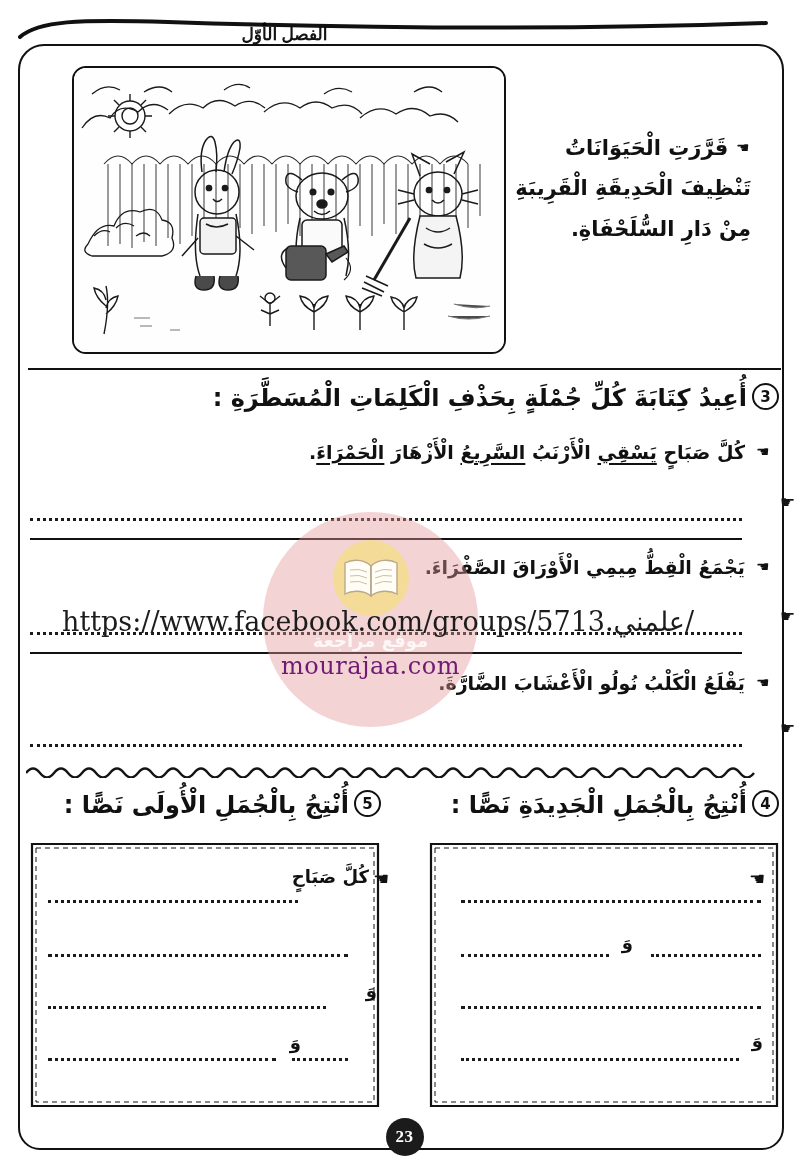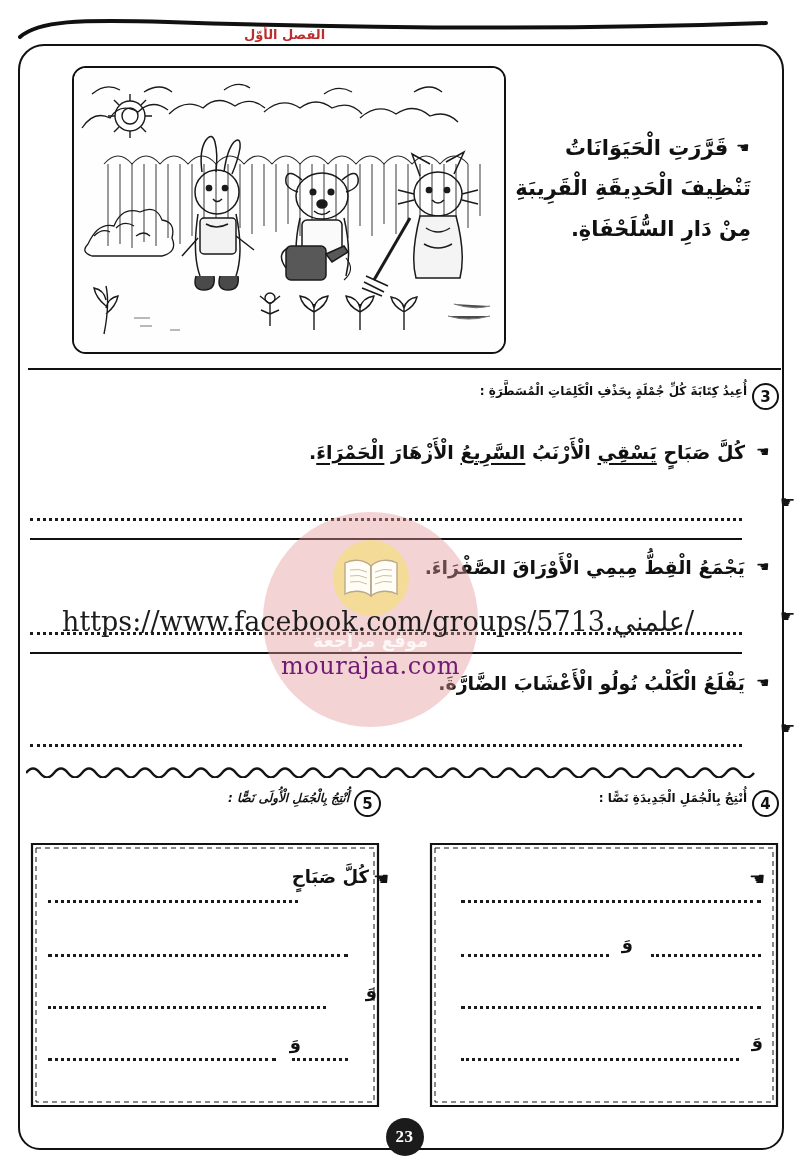--- a/index.html
+++ b/index.html
@@ -20,27 +20,28 @@
   .page-header {
     position: absolute;
     top: 24px;
     right: 0;
     left: 0;
     height: 26px;
     text-align: center;
     z-index: 6;
   }
   .page-header .hdr-text {
-    font-size: 13px;
+    font-size: 17px;
     font-weight: 700;
     letter-spacing: -0.2px;
-    color: #b91c1c;
+    color: #000000;
     opacity: .92;
     display: inline-block;
     transform: translateX(-120px);
+    font-family: Liberation Serif, serif;
   }
   .hdr-swoosh {
     position: absolute;
     top: 17px;
     left: 18px;
     right: 40px;
     height: 22px;
     pointer-events: none;
   }
 
@@ -122,21 +123,21 @@
     line-height: 24px;
     text-align: center;
     background: #fff;
     box-sizing: border-box;
   }
   .ex-prompt {
     position: absolute;
     right: 62px;
     direction: rtl;
     text-align: center;
-    font-size: 12px;
+    font-size: 24px;
     font-weight: 700;
     white-space: nowrap;
   }
   .sentence {
     position: absolute;
     right: 64px;
     direction: rtl;
     text-align: right;
     font-size: 19px;
     font-weight: 700;
@@ -475,21 +476,21 @@
            q7 -9 14 0 q7 9 14 0 q7 -9 14 0 q7 9 14 0 q7 -9 14 0 q7 9 14 0 q7 -9 14 0 q7 9 14 0
            q7 -9 14 0 q7 9 14 0 q7 -9 14 0 q7 9 14 0 q7 -9 14 0 q7 9 14 0 q7 -9 14 0 q7 9 14 0
            q7 -9 14 0 q7 9 14 0 q7 -9 14 0 q7 9 14 0 q7 -9 14 0 q7 9 14 0 q7 -9 14 0 q7 9 14 0
            q7 -9 14 0 q7 9 14 0 q7 -9 14 0 q7 9 14 0" fill="none" stroke="#141414" stroke-width="2.4"></path>
 </svg>
 
 <div class="ex-number" style="top:790px; right:30px;">4</div>
 <div class="ex-prompt" style="top:791px; right:62px;">أُنْتِجُ بِالْجُمَلِ الْجَدِيدَةِ نَصًّا :</div>
 
 <div class="ex-number" style="top:790px; right:428px;">5</div>
-<div class="ex-prompt" style="top:791px; right:460px;font-style:italic;">أُنْتِجُ بِالْجُمَلِ الْأُولَى نَصًّا :</div>
+<div class="ex-prompt" style="top:791px; right:460px;">أُنْتِجُ بِالْجُمَلِ الْأُولَى نَصًّا :</div>
 
 <div class="prod-box" style="top:840px; right:28px; width:354px; height:270px;">
   <svg class="zig" viewBox="0 0 354 270" preserveAspectRatio="none">
     <path d="M4 4 H350 V266 H4 Z" fill="none" stroke="#121212" stroke-width="2.2"></path>
     <path d="M8 8 H346 V262 H8 Z" fill="none" stroke="#121212" stroke-width="1" stroke-dasharray="5 4"></path>
   </svg>
 </div>
 <span class="prod-start" style="top:868px; right:44px; transform:scaleX(-1);">☛</span>
 <div class="prod-line" style="top:898px; right:48px; width:300px;"></div>
 <span class="waw" style="top:932px; right:176px;">وَ</span>

